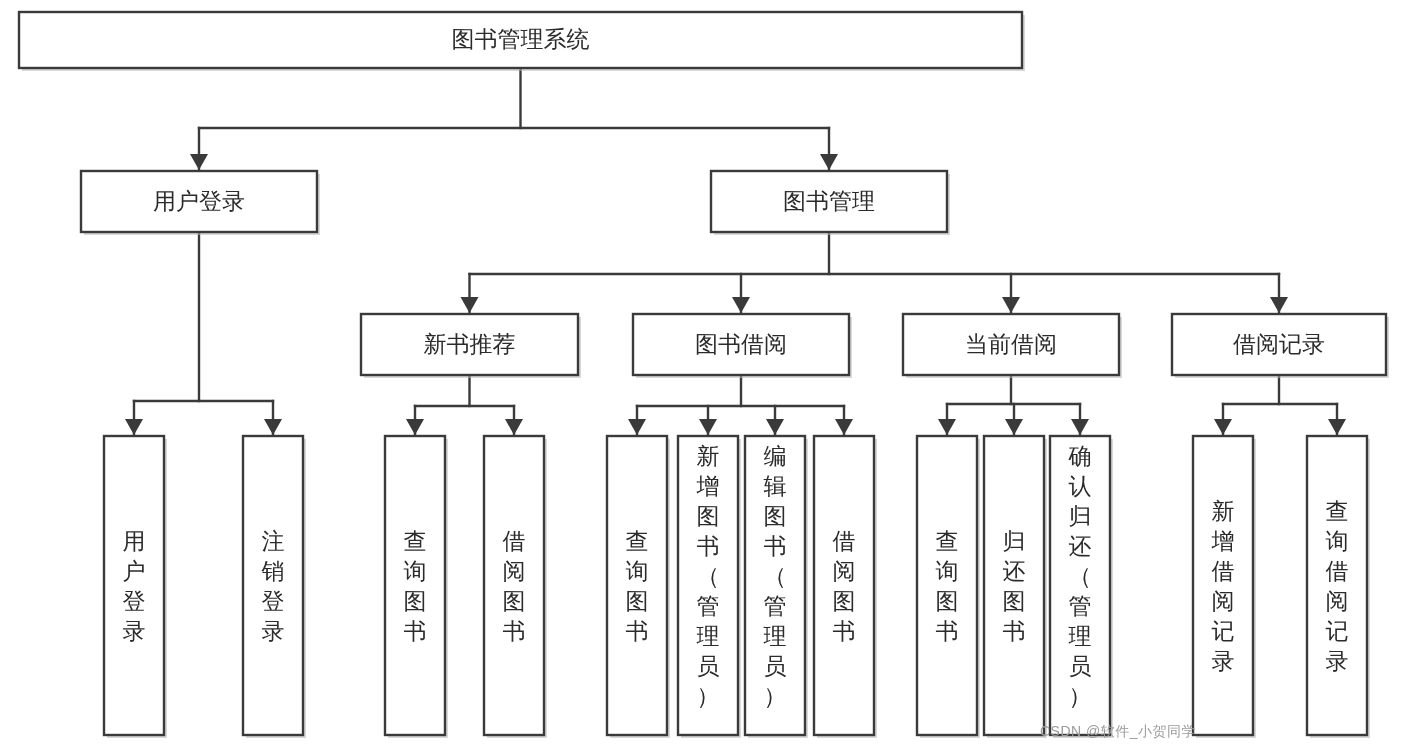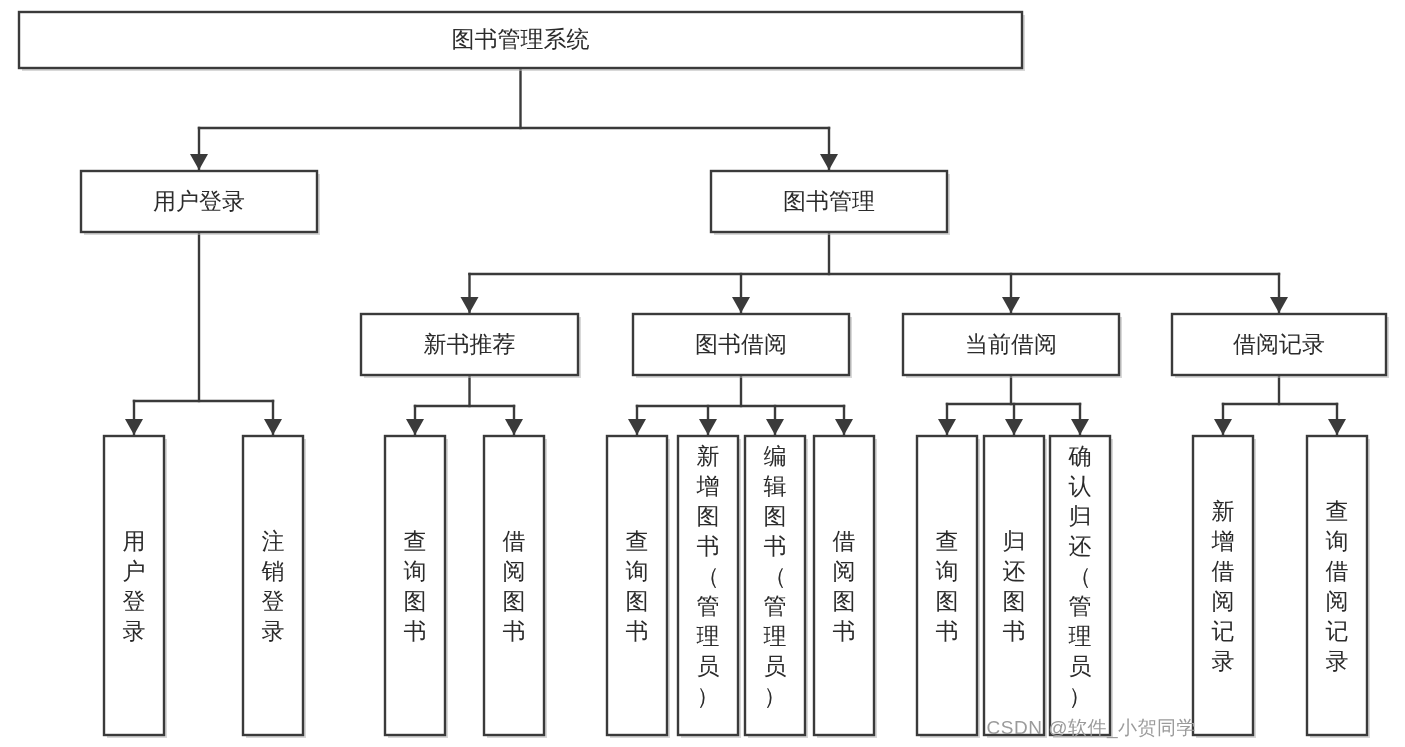--- a/index.html
+++ b/index.html
@@ -60,21 +60,21 @@
     fill: #2b2b2b;
     font-family: "Liberation Sans", "DejaVu Sans", sans-serif;
     font-size: 23px;
     text-anchor: middle;
   }
   .watermark {
     position: absolute;
     right: 14px;
     bottom: 6px;
     font-family: "Liberation Sans", "DejaVu Sans", sans-serif;
-    font-size: 19px;
+    font-size: 14px;
     color: #9b9b9b;
     letter-spacing: 0.5px;
     white-space: nowrap;
     pointer-events: none;
   }
 </style>
 </head>
 <body>
 
 <div id="diagram-root">

